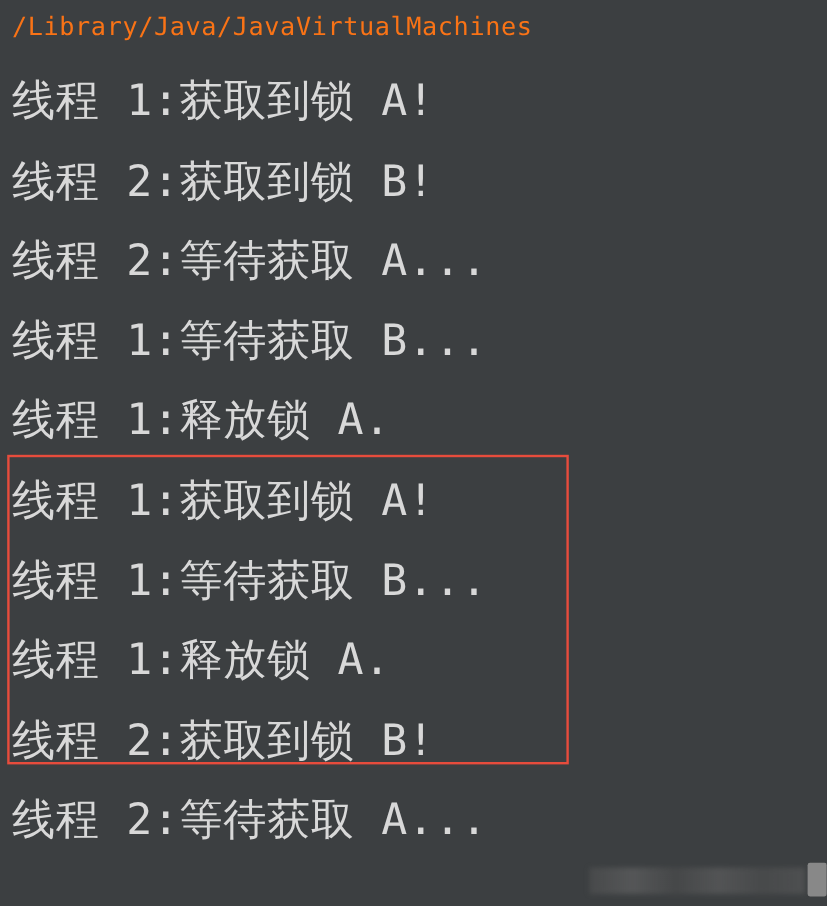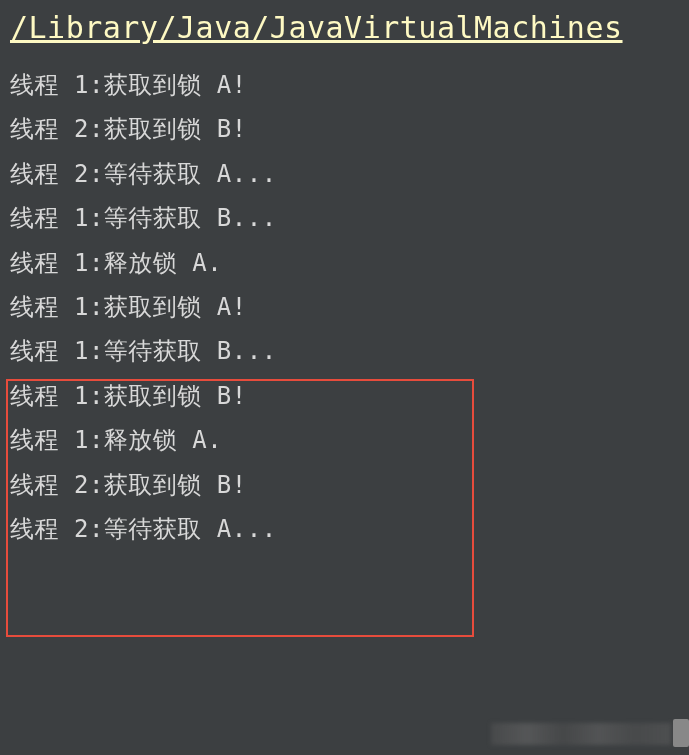--- a/index.html
+++ b/index.html
@@ -14,31 +14,30 @@
       font-family: "Menlo", "Consolas", "Monaco", monospace;
       font-size: 26px;
       color: #d4d4d4;
       overflow: hidden;
       position: relative;
     }
     .console-container {
       padding: 10px 0 0 10px;
     }
     .path-line {
-      color: #fef9c3;
-      font-size: 30px;
+      color: #f97316;
+      font-size: 21px;
       margin-bottom: 18px;
       white-space: nowrap;
       overflow: hidden;
       letter-spacing: 0.5px;
-      text-decoration: underline;
     }
     .output-line {
       color: #d8d8d8;
-      font-size: 24px;
+      font-size: 36px;
       line-height: 1.85;
       white-space: pre;
       letter-spacing: 0.5px;
     }
     .highlight-box {
       position: absolute;
       border: 2px solid #e74c3c;
       left: 6px;
       top: 379px;
       width: 468px;
@@ -75,21 +74,20 @@
 
 <div class="console-container">
   <div class="path-line">/Library/Java/JavaVirtualMachines</div>
   <div class="output-line">线程 1:获取到锁 A!</div>
   <div class="output-line">线程 2:获取到锁 B!</div>
   <div class="output-line">线程 2:等待获取 A...</div>
   <div class="output-line">线程 1:等待获取 B...</div>
   <div class="output-line">线程 1:释放锁 A.</div>
   <div class="output-line">线程 1:获取到锁 A!</div>
   <div class="output-line">线程 1:等待获取 B...</div>
-  <div class="output-line">线程 1:获取到锁 B!</div>
   <div class="output-line">线程 1:释放锁 A.</div>
   <div class="output-line">线程 2:获取到锁 B!</div>
   <div class="output-line">线程 2:等待获取 A...</div>
 </div>
 
 <div class="highlight-box"></div>
 
 <div class="blur-bottom"></div>
 
 <div class="scrollbar-thumb"></div>

